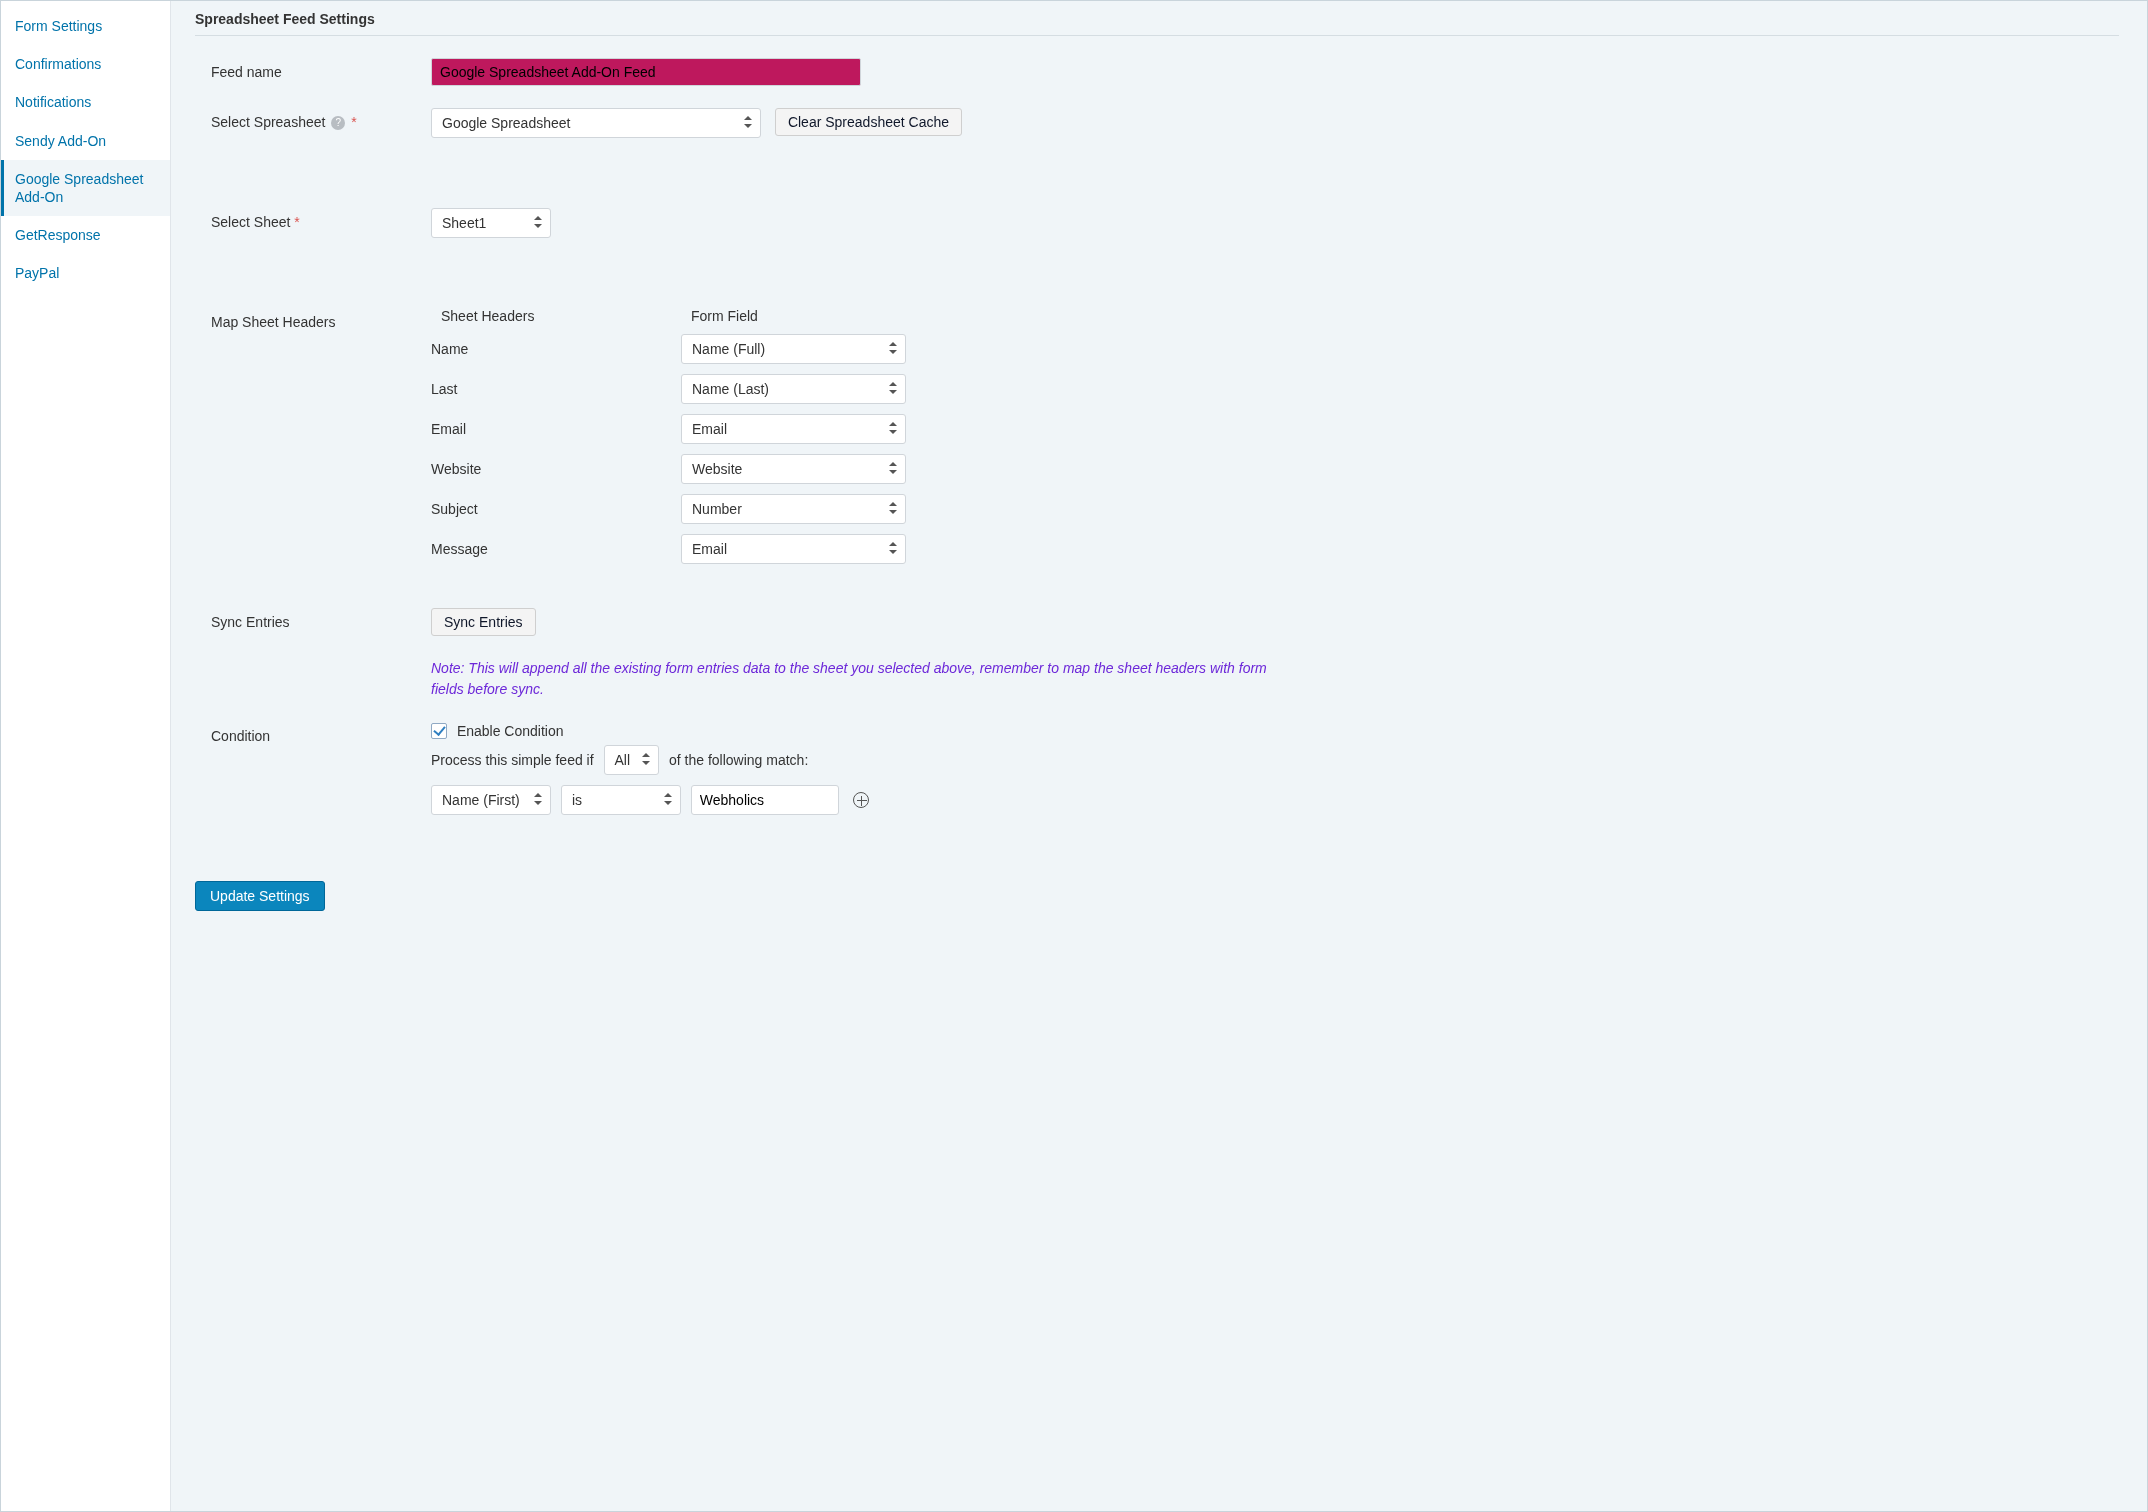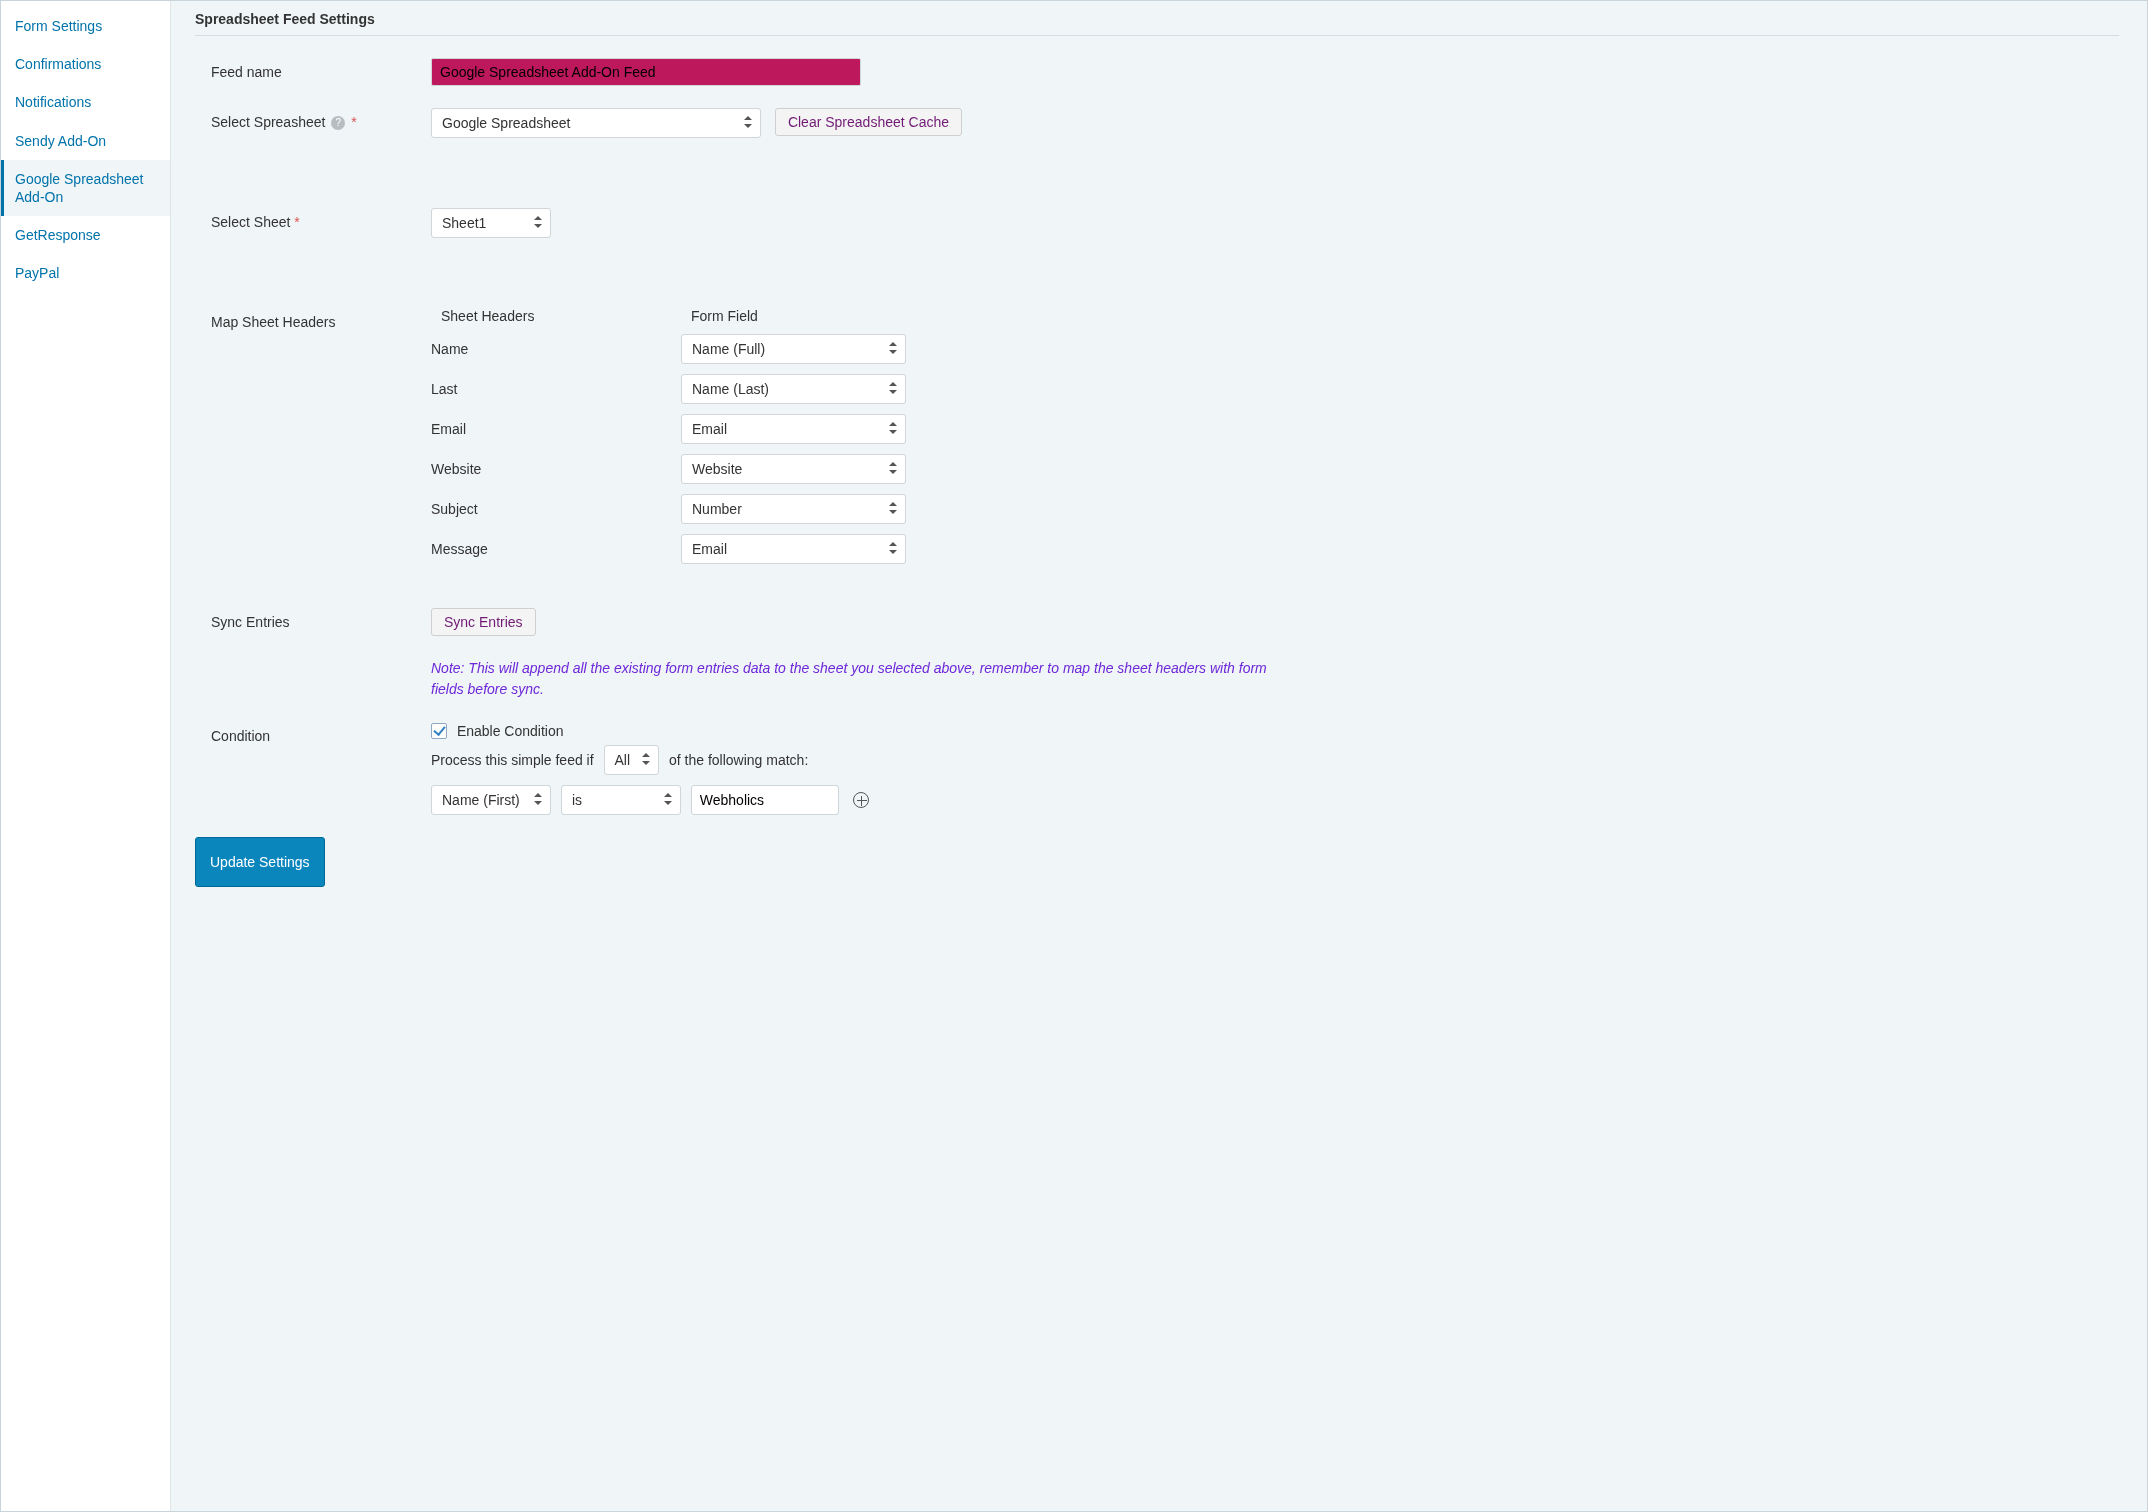--- a/index.html
+++ b/index.html
@@ -134,35 +134,36 @@
     top: 1px;
     border-top: 4px solid #555;
   }
   .btn-secondary {
     display: inline-block;
     background: #f4f4f4;
     border: 1px solid #cfcfcf;
     border-radius: 3px;
     padding: 5px 12px;
     font-size: 14px;
-    color: #701a75;
+    color: #0f172a;
     cursor: pointer;
     vertical-align: top;
     margin-left: 10px;
   }
   .btn-secondary.noml { margin-left: 0; }
   .btn-primary {
     display: inline-block;
     background: #0b86bd;
     border: 1px solid #006799;
     border-radius: 3px;
-    padding: 16px 14px;
+    padding: 6px 14px;
     font-size: 14px;
     color: #fff;
     cursor: pointer;
+    margin-top: 44px;
   }
   
   .map-header {
     display: flex;
     font-size: 14px;
     color: #333;
     margin-bottom: 10px;
     padding-left: 10px;
   }
   .map-header .col1 { width: 250px; }

